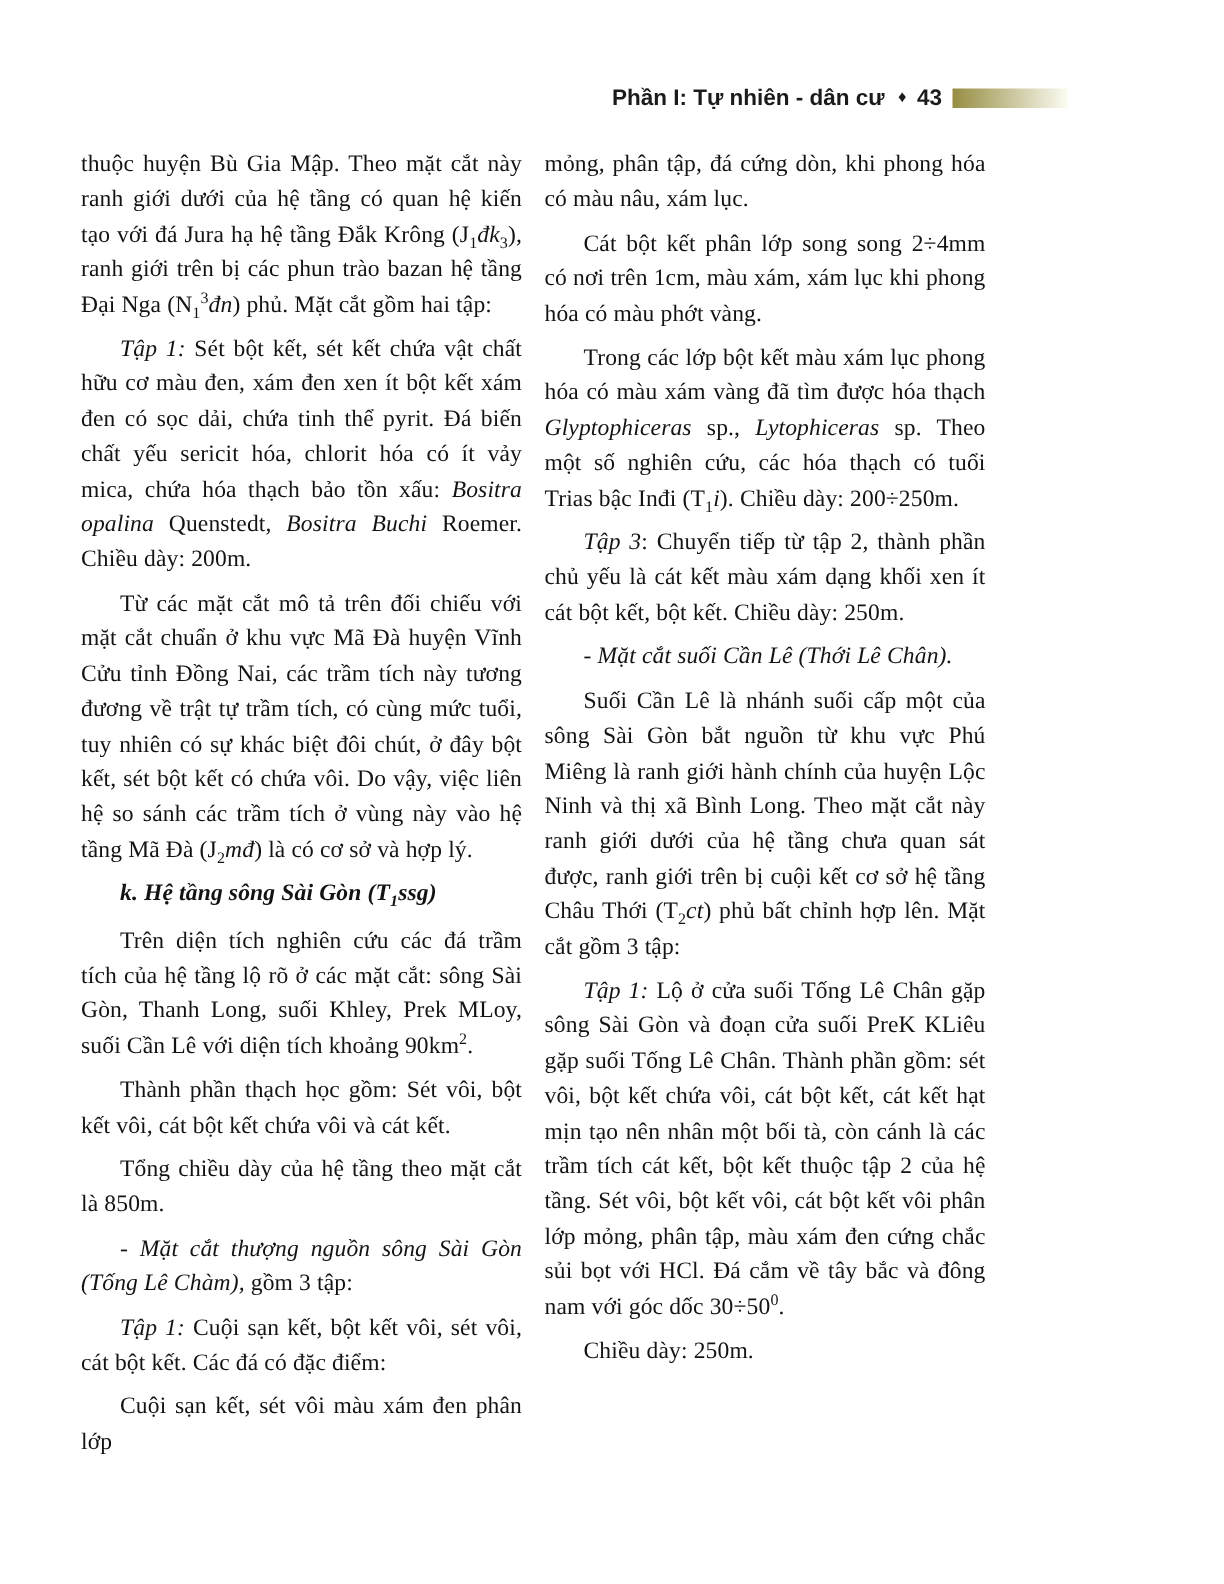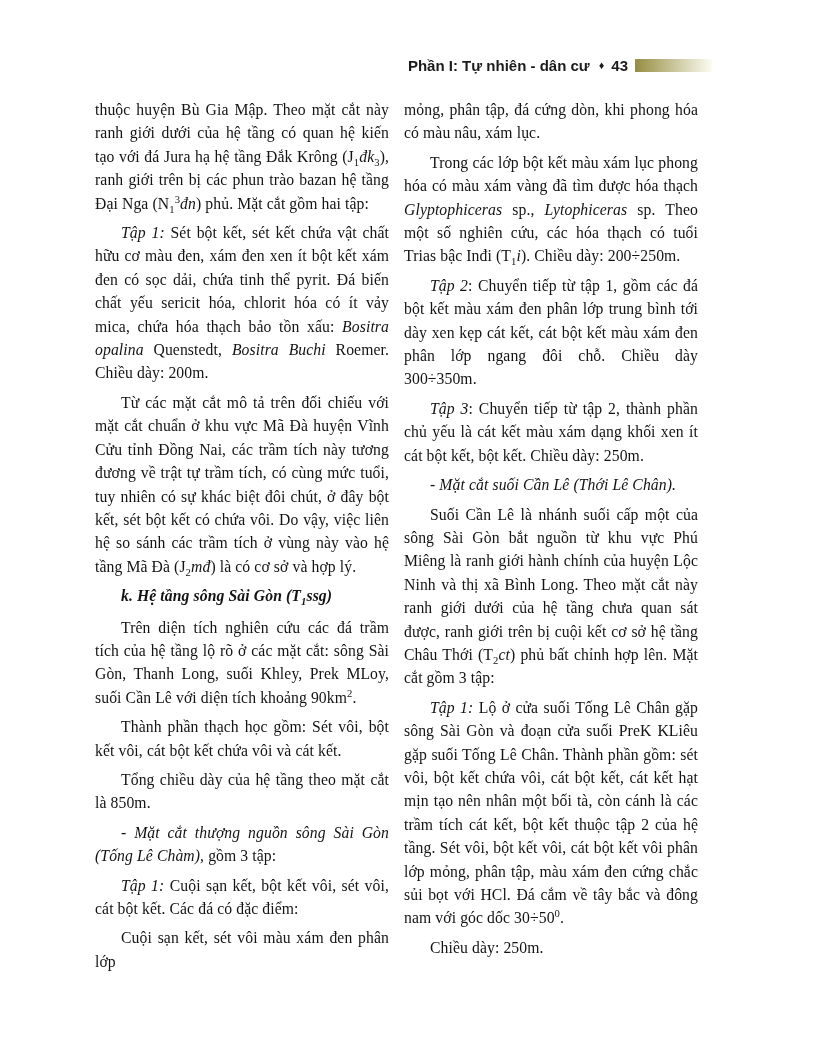--- a/index.html
+++ b/index.html
@@ -3,21 +3,21 @@
 <meta charset="utf-8">
 <style>
   html, body { margin: 0; padding: 0; background: #e8e8e8; }
   .page {
     position: relative;
     width: 816px;
     height: 1056px;
     margin: 0 auto;
     background: #ffffff;
     box-sizing: border-box;
-    padding: 56px 104px 0 95px;
+    padding: 56px 104px 0 54px;
     font-family: "Liberation Serif", serif;
     color: #131313;
     overflow: hidden;
   }
   .header-row {
     display: flex;
     justify-content: flex-end;
     align-items: center;
     font-family: "Liberation Sans", sans-serif;
     font-weight: 700;
@@ -68,22 +68,22 @@
         <p class="para heading"><span class="seg-n">k. Hệ tầng sông Sài Gòn (T</span><span class="seg-sub">1</span><span class="seg-n">ssg)</span></p>
         <p class="para body"><span class="seg-n">Trên diện tích nghiên cứu các đá trầm tích của hệ tầng lộ rõ ở các mặt cắt: sông Sài Gòn, Thanh Long, suối Khley, Prek MLoy, suối Cần Lê với diện tích khoảng 90km</span><span class="seg-sup">2</span><span class="seg-n">.</span></p>
         <p class="para body"><span class="seg-n">Thành phần thạch học gồm: Sét vôi, bột kết vôi, cát bột kết chứa vôi và cát kết.</span></p>
         <p class="para body"><span class="seg-n">Tổng chiều dày của hệ tầng theo mặt cắt là 850m.</span></p>
         <p class="para body"><span class="seg-i">- Mặt cắt thượng nguồn sông Sài Gòn (Tống Lê Chàm),</span><span class="seg-n"> gồm 3 tập:</span></p>
         <p class="para body"><span class="seg-i">Tập 1:</span><span class="seg-n"> Cuội sạn kết, bột kết vôi, sét vôi, cát bột kết. Các đá có đặc điểm:</span></p>
         <p class="para body"><span class="seg-n">Cuội sạn kết, sét vôi màu xám đen phân lớp</span></p>
       </div>
     <div class="col">
         <p class="para cont"><span class="seg-n">mỏng, phân tập, đá cứng dòn, khi phong hóa có màu nâu, xám lục.</span></p>
+        <p class="para body"><span class="seg-n">Cát bột kết phân lớp song song 2÷4mm có nơi trên 1cm, màu xám, xám lục khi phong hóa có màu phớt vàng.</span></p>
         <p class="para body"><span class="seg-n">Trong các lớp bột kết màu xám lục phong hóa có màu xám vàng đã tìm được hóa thạch </span><span class="seg-i">Glyptophiceras</span><span class="seg-n"> sp., </span><span class="seg-i">Lytophiceras</span><span class="seg-n"> sp. Theo một số nghiên cứu, các hóa thạch có tuổi Trias bậc Inđi (T</span><span class="seg-sub">1</span><span class="seg-i">i</span><span class="seg-n">). Chiều dày: 200÷250m.</span></p>
-        <p class="para body"><span class="seg-i">Tập 2</span><span class="seg-n">: Chuyển tiếp từ tập 1, gồm các đá bột kết màu xám đen phân lớp trung bình tới dày xen kẹp cát kết, cát bột kết màu xám đen phân lớp ngang đôi chỗ. Chiều dày 300÷350m.</span></p>
         <p class="para body"><span class="seg-i">Tập 3</span><span class="seg-n">: Chuyển tiếp từ tập 2, thành phần chủ yếu là cát kết màu xám dạng khối xen ít cát bột kết, bột kết. Chiều dày: 250m.</span></p>
         <p class="para body"><span class="seg-i">- Mặt cắt suối Cần Lê (Thới Lê Chân).</span></p>
         <p class="para body"><span class="seg-n">Suối Cần Lê là nhánh suối cấp một của sông Sài Gòn bắt nguồn từ khu vực Phú Miêng là ranh giới hành chính của huyện Lộc Ninh và thị xã Bình Long. Theo mặt cắt này ranh giới dưới của hệ tầng chưa quan sát được, ranh giới trên bị cuội kết cơ sở hệ tầng Châu Thới (T</span><span class="seg-sub">2</span><span class="seg-i">ct</span><span class="seg-n">) phủ bất chỉnh hợp lên. Mặt cắt gồm 3 tập:</span></p>
         <p class="para body"><span class="seg-i">Tập 1:</span><span class="seg-n"> Lộ ở cửa suối Tống Lê Chân gặp sông Sài Gòn và đoạn cửa suối PreK KLiêu gặp suối Tống Lê Chân. Thành phần gồm: sét vôi, bột kết chứa vôi, cát bột kết, cát kết hạt mịn tạo nên nhân một bối tà, còn cánh là các trầm tích cát kết, bột kết thuộc tập 2 của hệ tầng. Sét vôi, bột kết vôi, cát bột kết vôi phân lớp mỏng, phân tập, màu xám đen cứng chắc sủi bọt với HCl. Đá cắm về tây bắc và đông nam với góc dốc 30÷50</span><span class="seg-sup">0</span><span class="seg-n">.</span></p>
         <p class="para body"><span class="seg-n">Chiều dày: 250m.</span></p>
       </div>
   </div>
 </div>
 
 </body></html>

